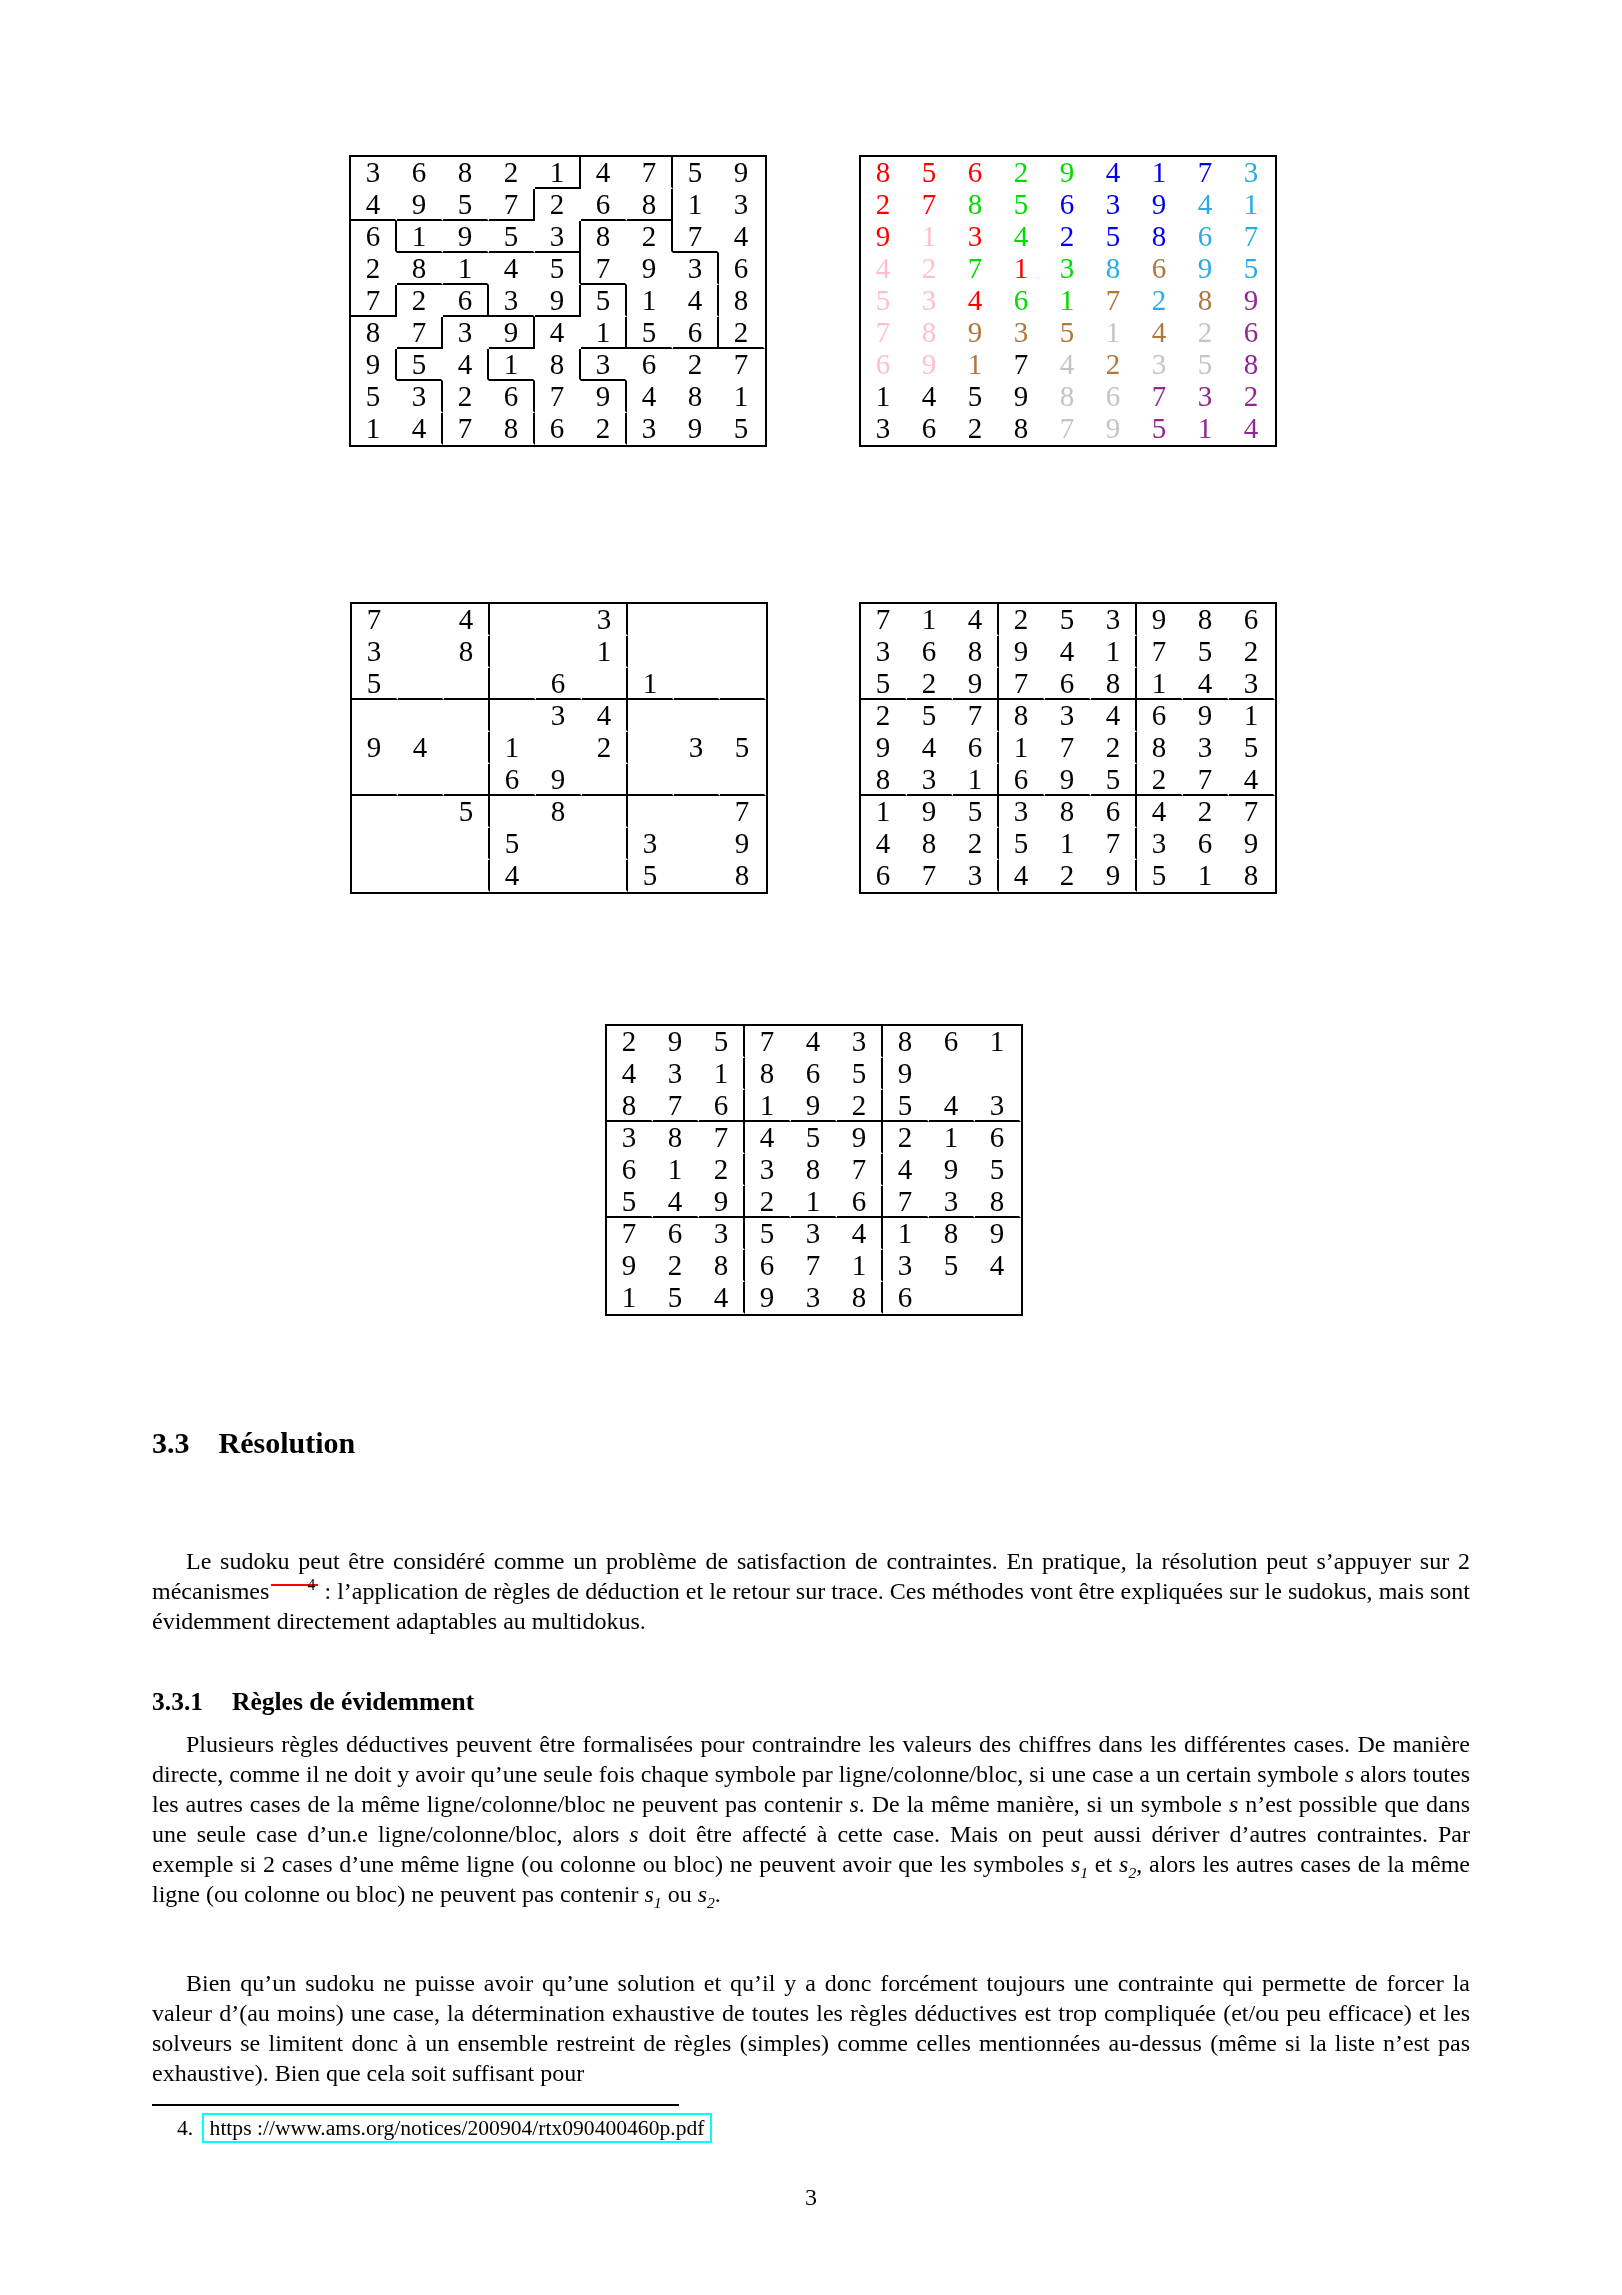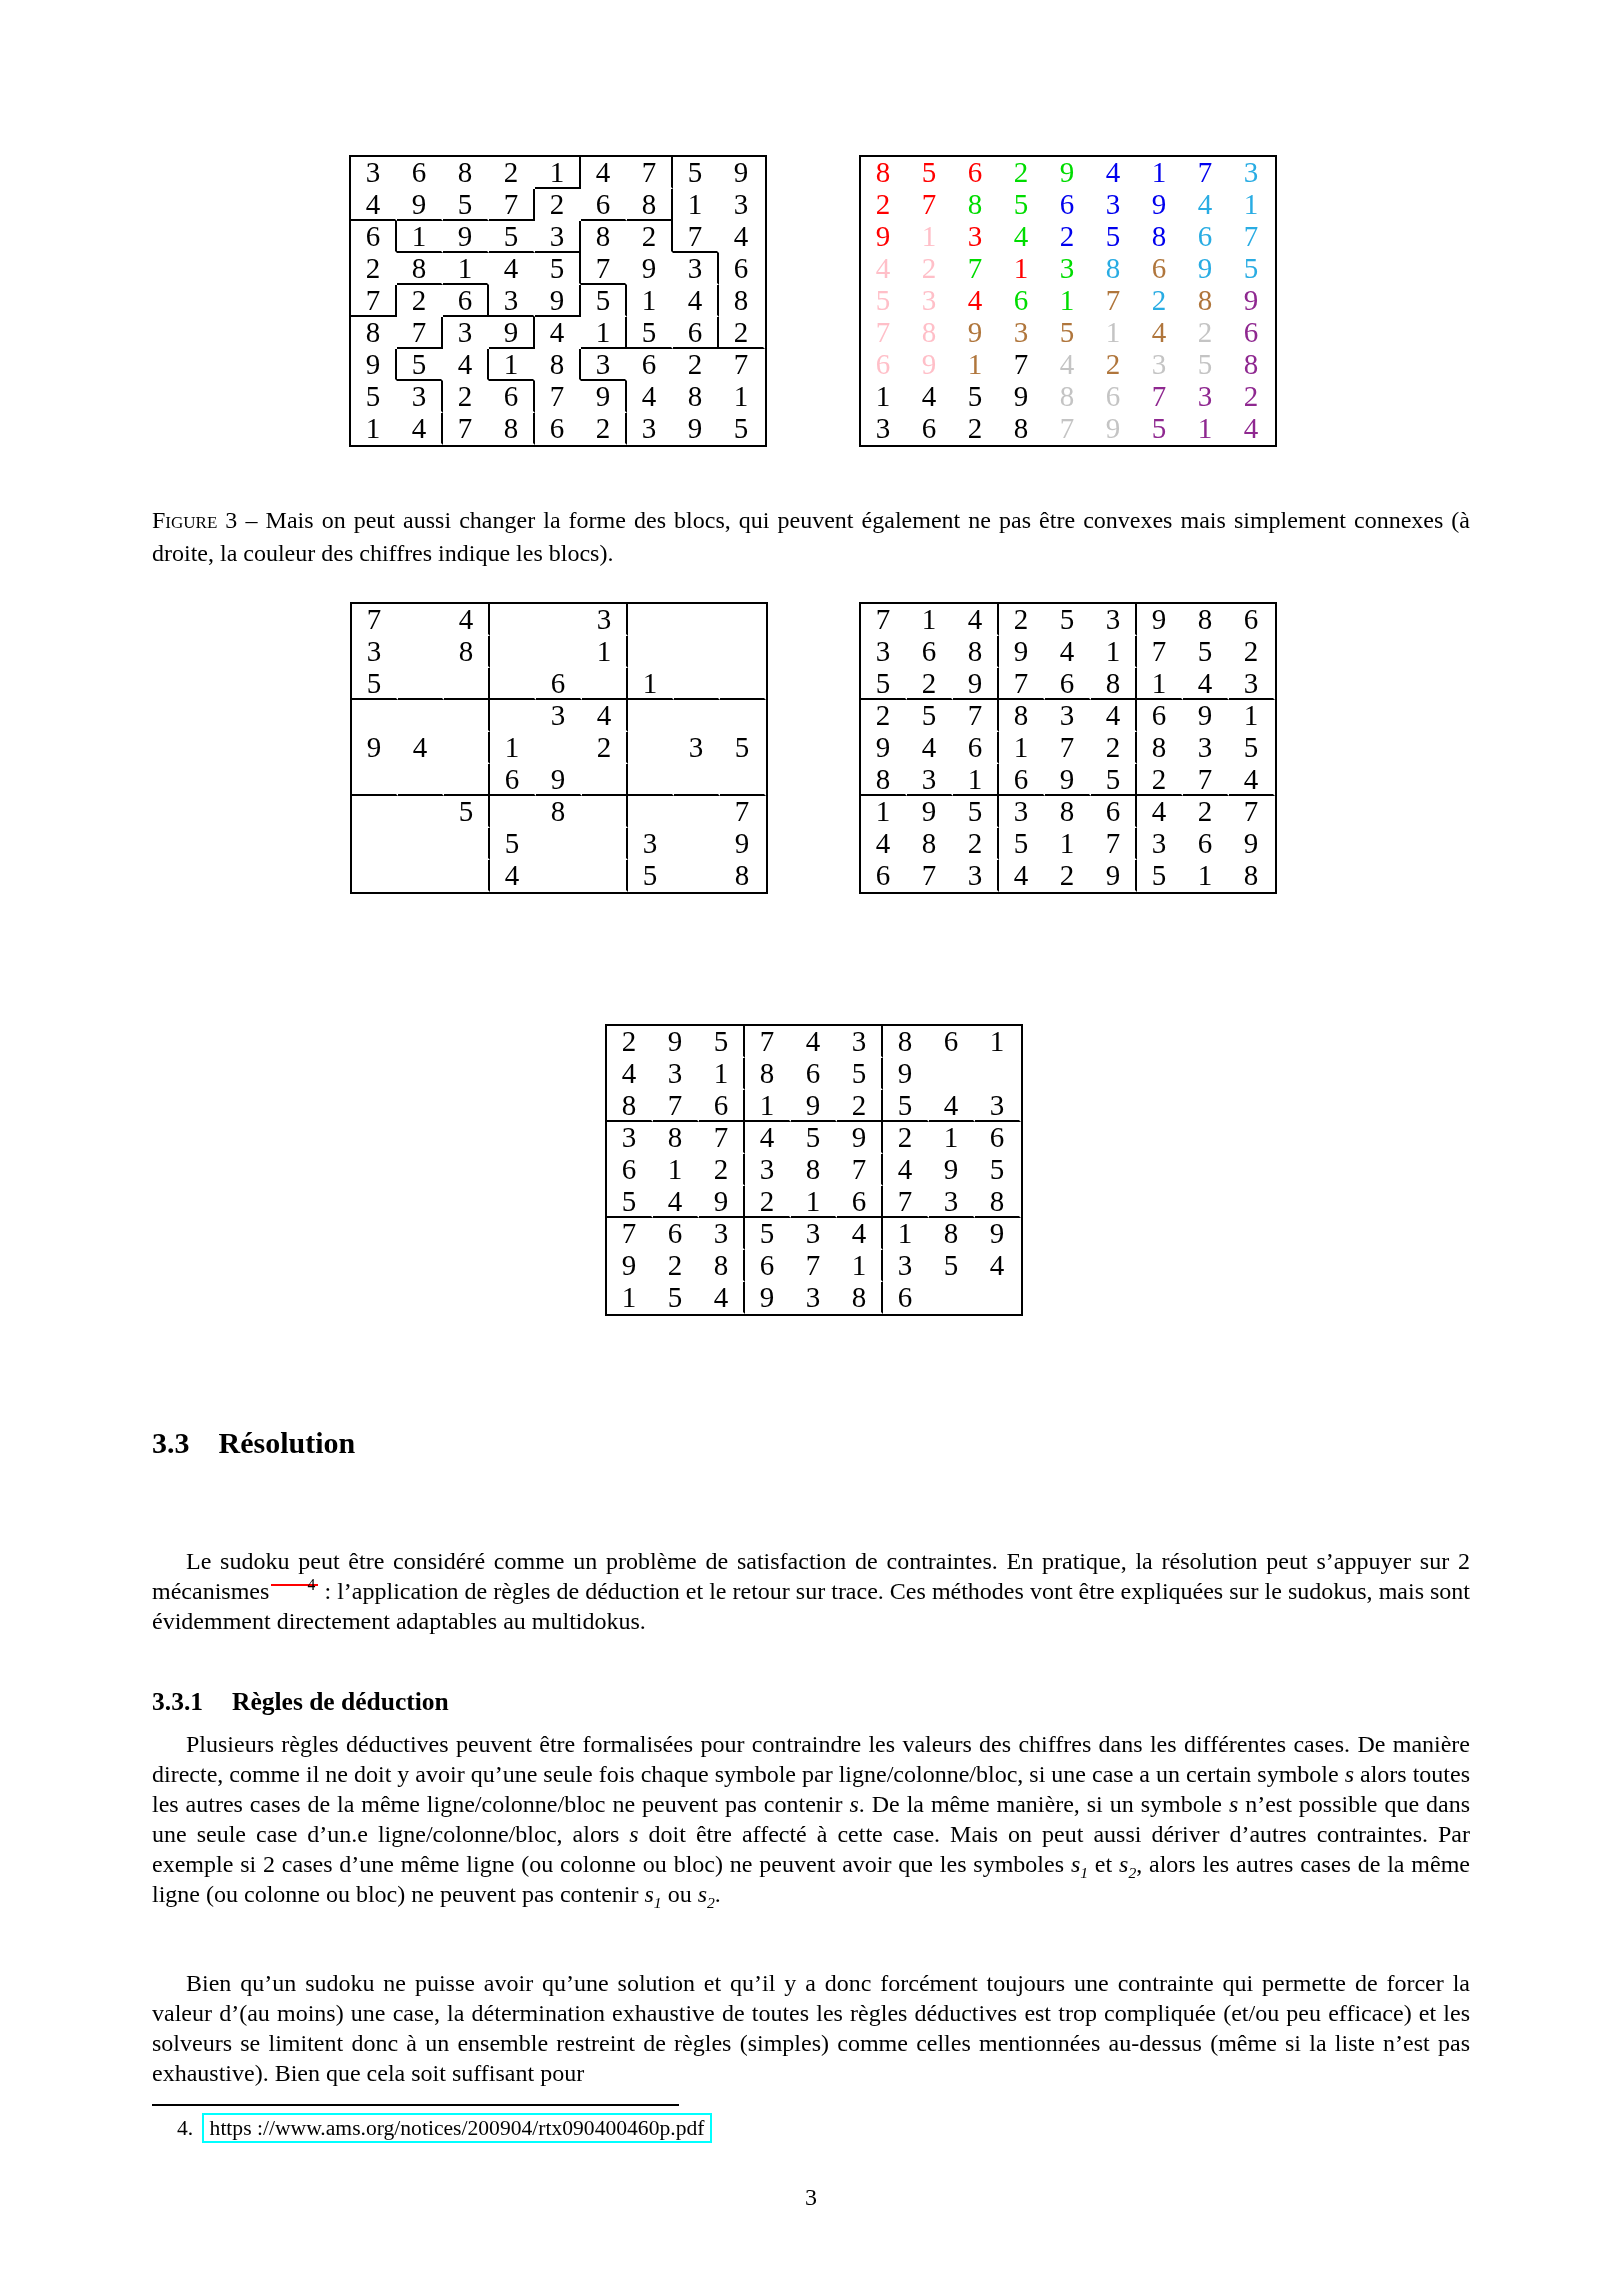--- a/index.html
+++ b/index.html
@@ -198,23 +198,20 @@
       <div class="cell" style="color: rgb(0, 0, 0);">6</div>
       <div class="cell" style="color: rgb(0, 0, 0);">2</div>
       <div class="cell" style="color: rgb(0, 0, 0);">8</div>
       <div class="cell" style="color: rgb(196, 196, 196);">7</div>
       <div class="cell" style="color: rgb(196, 196, 196);">9</div>
       <div class="cell" style="color: rgb(143, 40, 144);">5</div>
       <div class="cell" style="color: rgb(143, 40, 144);">1</div>
       <div class="cell" style="color: rgb(143, 40, 144);">4</div>
     </div>
 
-  <div class="abs caption" style="left:152px;top:504px;">
-    <span class="figlabel">Figure 3</span><span> – </span><span>Mais on peut aussi changer la forme des blocs, qui peuvent également ne pas être convexes mais simplement connexes (à droite, la couleur des chiffres indique les blocs).</span>
-  </div>
 
   <div class="abs sgrid tall" style="left:350px;top:602px;">
       <div class="cell">7</div>
       <div class="cell"></div>
       <div class="cell bR">4</div>
       <div class="cell"></div>
       <div class="cell"></div>
       <div class="cell bR">3</div>
       <div class="cell"></div>
       <div class="cell"></div>
@@ -462,21 +459,21 @@
     </div>
 
 
   <div class="abs h1" style="left:152px;top:1426px;">
     <span class="num">3.3</span><span>Résolution</span>
   </div>
 
   <div class="abs para" style="left:152px;top:1546px;">Le sudoku peut être considéré comme un problème de satisfaction de contraintes. En pratique, la résolution peut s’appuyer sur 2 mécanismes<span class="fnref">4</span> : l’application de règles de déduction et le retour sur trace. Ces méthodes vont être expliquées sur le sudokus, mais sont évidemment directement adaptables au multidokus.</div>
 
   <div class="abs h2" style="left:152px;top:1687px;">
-    <span class="num">3.3.1</span><span>Règles de déduction</span>
+    <span class="num">3.3.1</span><span>Règles de évidemment</span>
   </div>
 
   <div class="abs para" style="left:152px;top:1729px;">Plusieurs règles déductives peuvent être formalisées pour contraindre les valeurs des chiffres dans les différentes cases. De manière directe, comme il ne doit y avoir qu’une seule fois chaque symbole par ligne/colonne/bloc, si une case a un certain symbole <i>s</i> alors toutes les autres cases de la même ligne/colonne/bloc ne peuvent pas contenir <i>s</i>. De la même manière, si un symbole <i>s</i> n’est possible que dans une seule case d’un.e ligne/colonne/bloc, alors <i>s</i> doit être affecté à cette case. Mais on peut aussi dériver d’autres contraintes. Par exemple si 2 cases d’une même ligne (ou colonne ou bloc) ne peuvent avoir que les symboles <i>s<sub>1</sub></i> et <i>s<sub>2</sub></i>, alors les autres cases de la même ligne (ou colonne ou bloc) ne peuvent pas contenir <i>s<sub>1</sub></i> ou <i>s<sub>2</sub></i>.</div>
 
   <div class="abs para" style="left:152px;top:1968px;">Bien qu’un sudoku ne puisse avoir qu’une solution et qu’il y a donc forcément toujours une contrainte qui permette de forcer la valeur d’(au moins) une case, la détermination exhaustive de toutes les règles déductives est trop compliquée (et/ou peu efficace) et les solveurs se limitent donc à un ensemble restreint de règles (simples) comme celles mentionnées au-dessus (même si la liste n’est pas exhaustive). Bien que cela soit suffisant pour</div>
 
   <div class="abs fnrule" style="left:152px;top:2104px;width:527px;"></div>
   <div class="abs footnote" style="left:177px;top:2115px;">
     <span>4.</span><span class="urlbox">https ://www.ams.org/notices/200904/rtx090400460p.pdf</span>
   </div>

